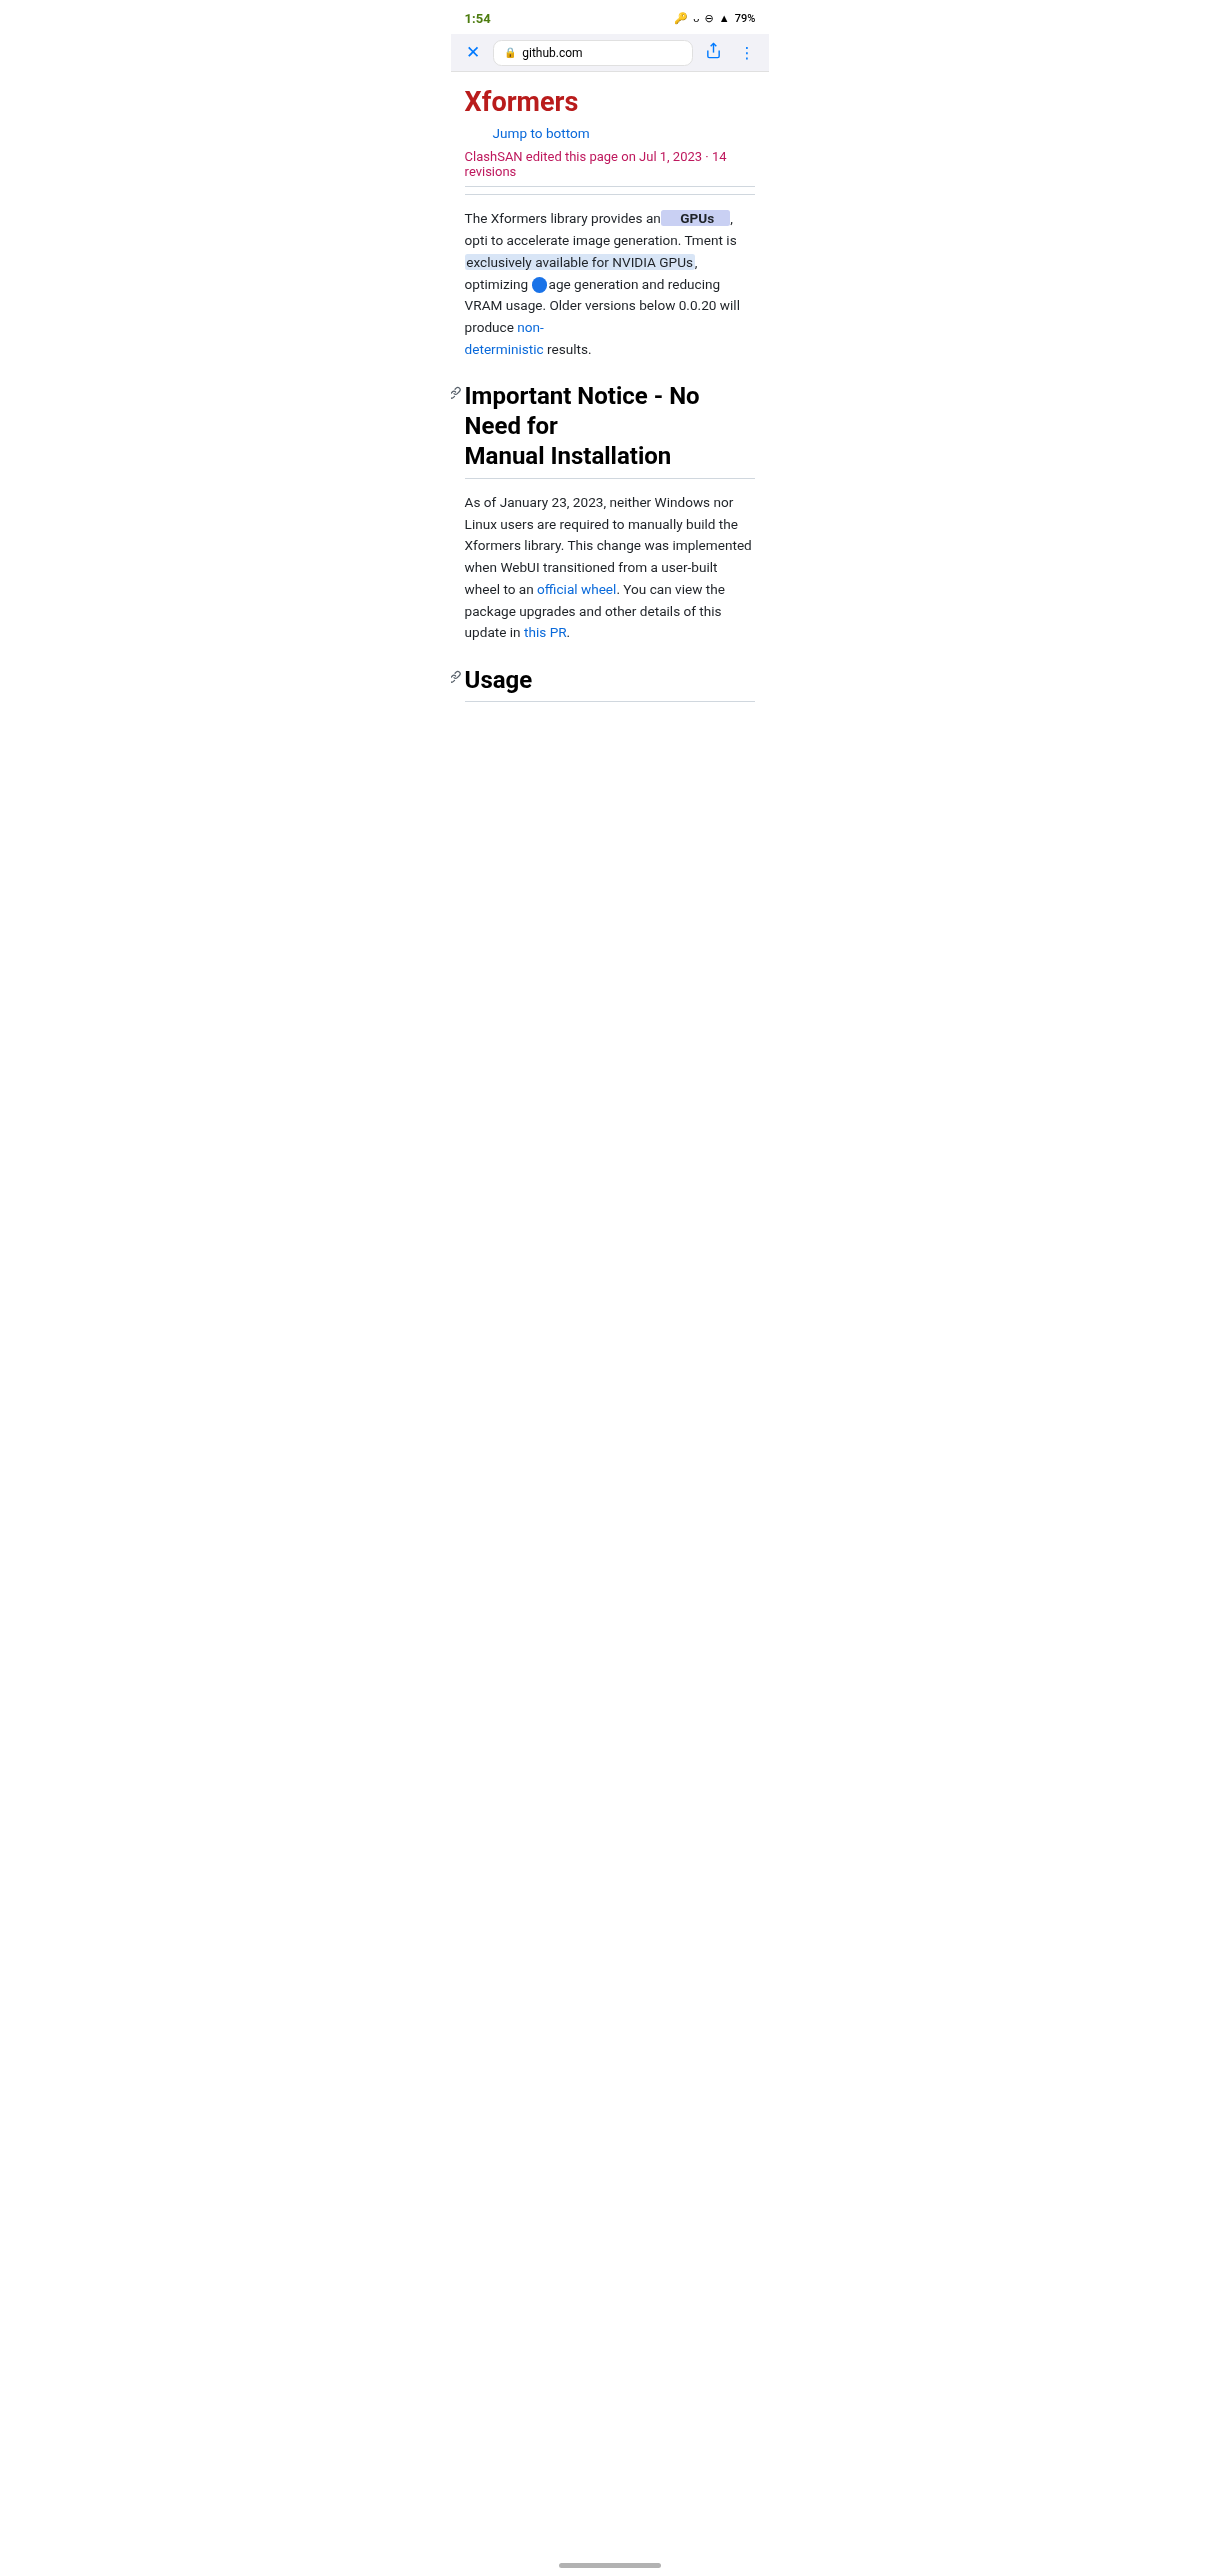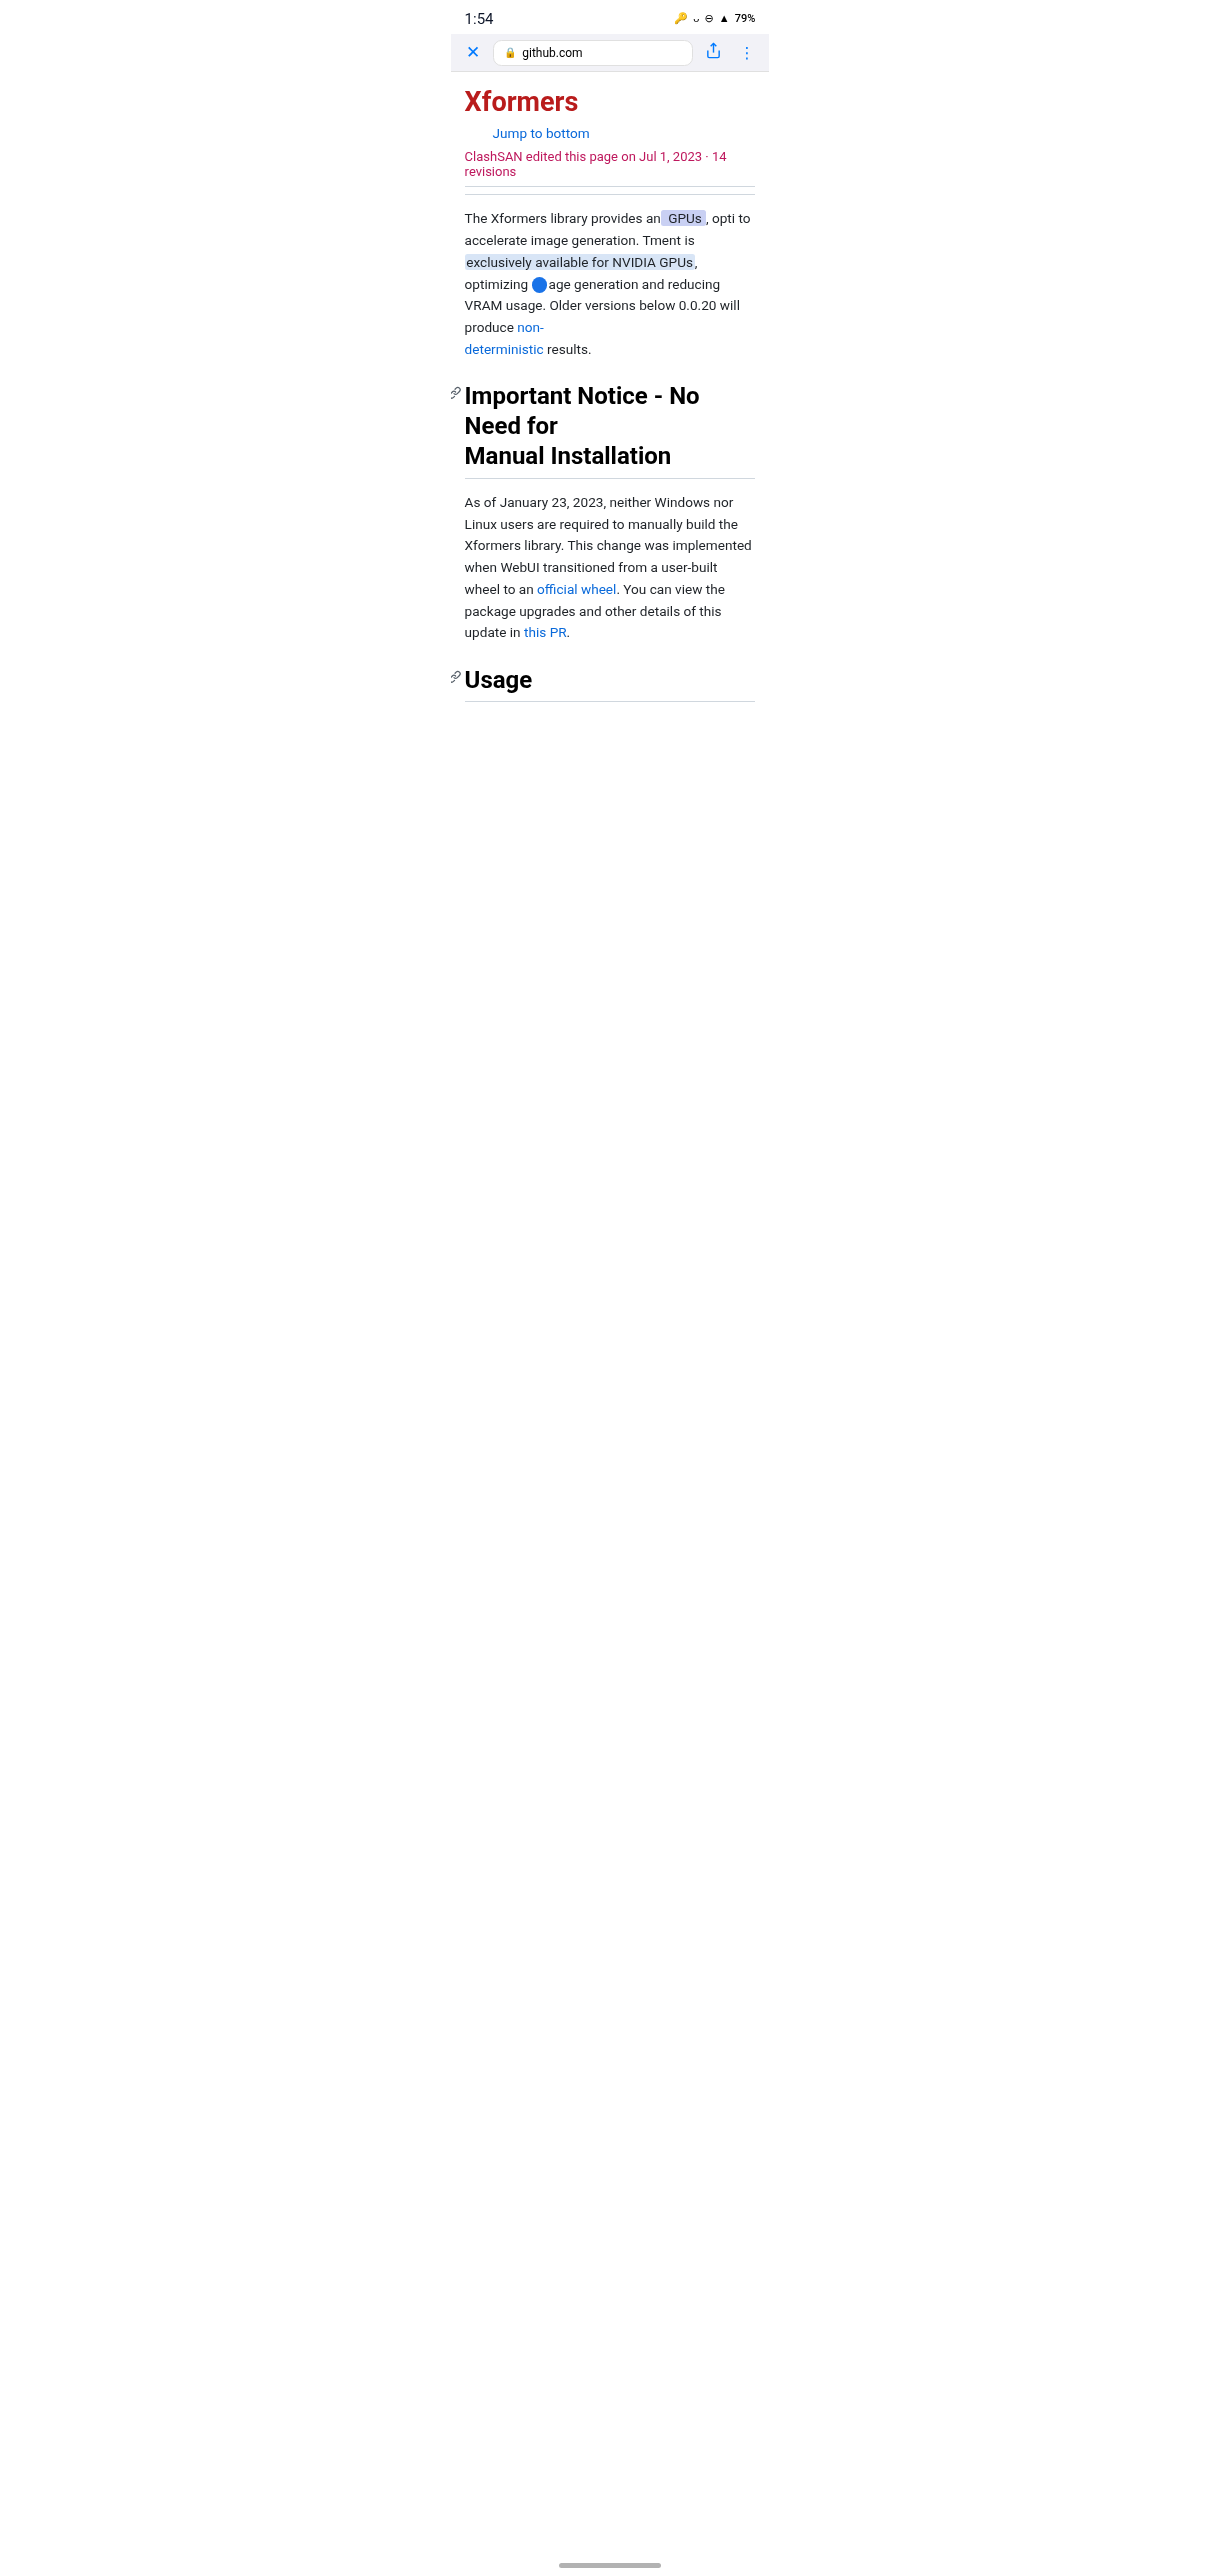--- a/index.html
+++ b/index.html
@@ -16,23 +16,23 @@
     
     .status-bar {
       display: flex;
       justify-content: space-between;
       align-items: center;
       padding: 6.8px 13.6px 3.4px;
       background: #fff;
       height: 34px;
     }
     .status-time {
-      font-size: 15px;
-      font-weight: 400;
-      color: #0f172a;
+      font-size: 13px;
+      font-weight: 700;
+      color: #4d7c0f;
     }
     .status-icons {
       display: flex;
       align-items: center;
       gap: 5.1px;
     }
     .status-icon {
       font-size: 11px;
       color: #000;
     }
@@ -158,21 +158,22 @@
     .body-text {
       font-size: 13.6px;
       line-height: 1.6;
       color: #1f2328;
       margin-bottom: 10.2px;
     }
 
     .highlight-gpus {
       background: rgba(100, 120, 220, 0.35);
       border-radius: 2.5px;
-      padding: 0 4px;
+      padding: 0 16px;
+      font-weight: bold;
     }
     .highlight-exclusive {
       background: rgba(100, 150, 220, 0.25);
       border-radius: 2.5px;
       padding: 0 1.7px;
     }
 
     .blue-dot {
       display: inline-block;
       width: 15.3px;

